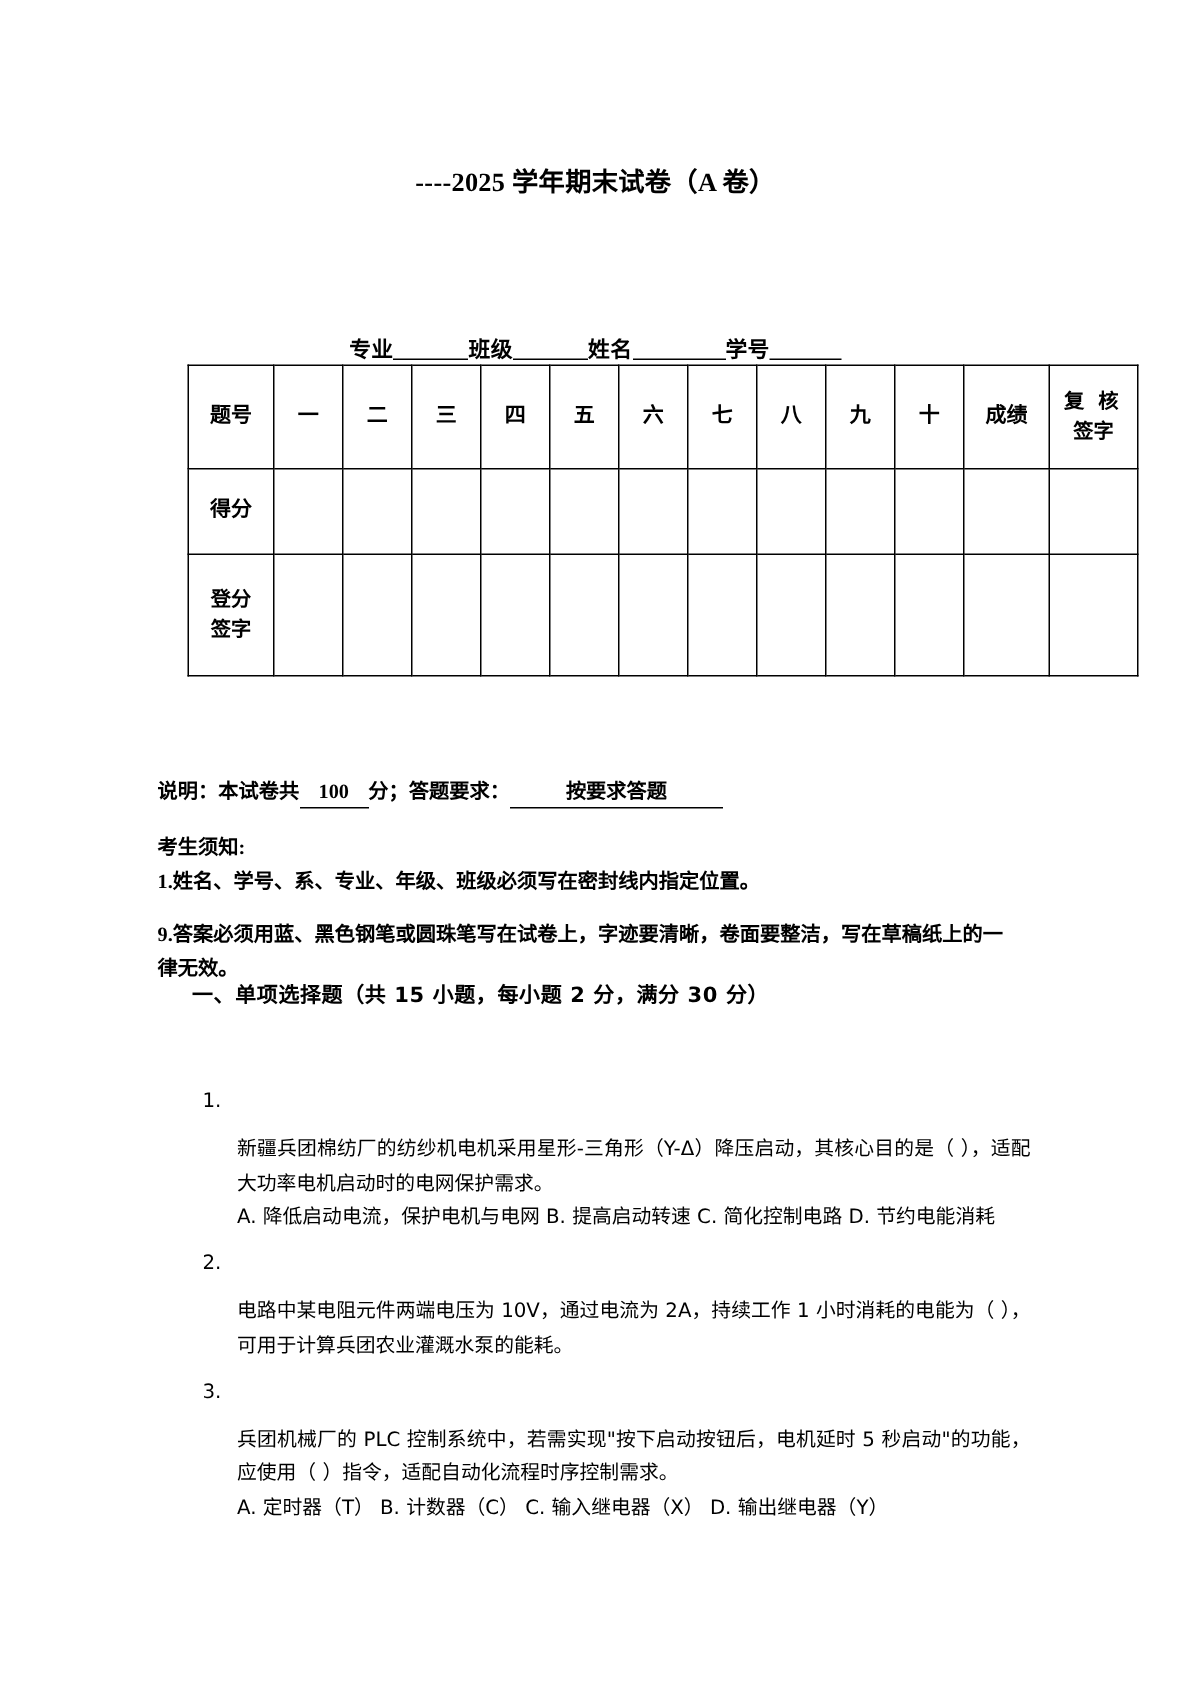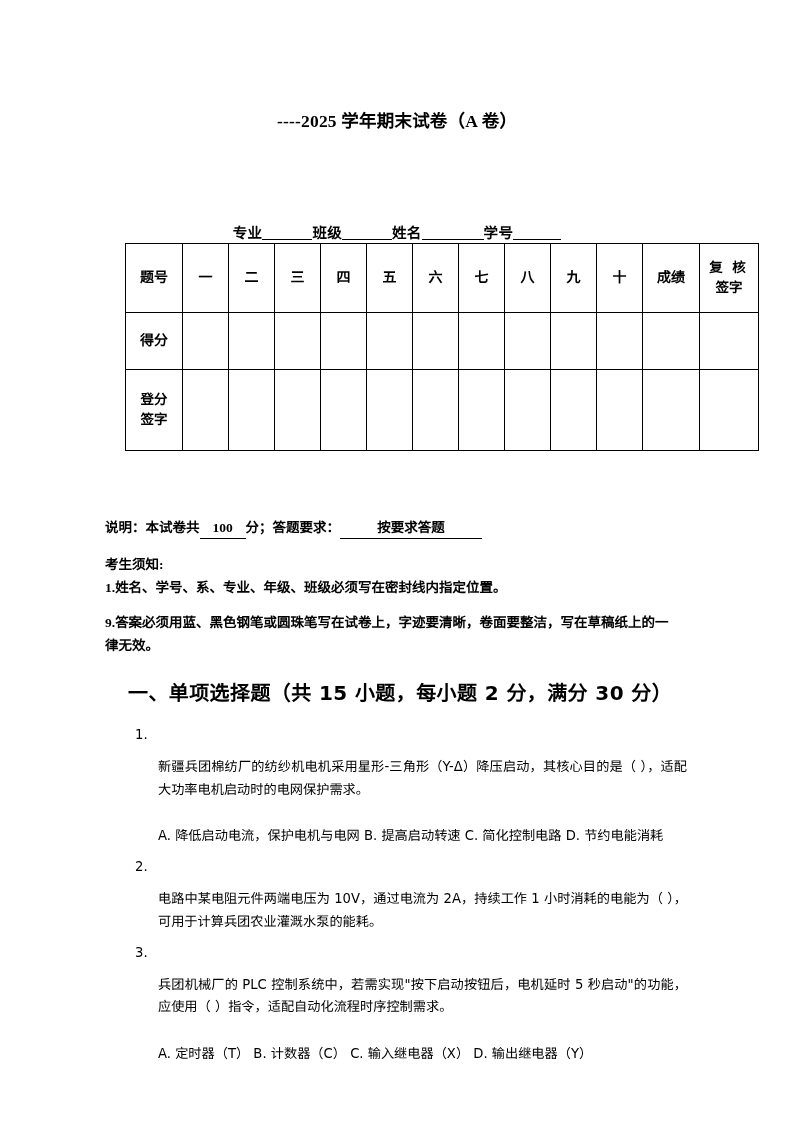--- a/index.html
+++ b/index.html
@@ -121,23 +121,23 @@
   }
   .fill-score { width: 46px; }
   .fill-req   { width: 142px; text-align: center; }
   .notice .heading { }
   .notice .note { margin-bottom: 12px; line-height: 1.72; }
 
   
   .section-heading {
     position: absolute;
     left: 128px;
-    top: 677px;
+    top: 652px;
     font-family: "DejaVu Sans", "Liberation Sans", sans-serif;
-    font-size: 20px;
+    font-size: 14px;
     font-weight: bold;
     letter-spacing: 0.4px;
     white-space: nowrap;
   }
 
   
   .questions {
     position: absolute;
     left: 135px;
     top: 724px;
@@ -156,21 +156,21 @@
     flex: 0 0 23px;
     text-align: left;
   }
   .q-text {
     flex: 1 1 auto;
     text-align: justify;
     margin-top: 32px;
   }
   .q-options {
     margin-left: 23px;
-    margin-top: 24px;
+    margin-top: 0;
     text-align: justify;
   }
   .q-options .opt { white-space: normal; }
 </style>
 </head>
 <body>
 
 <div class="page">
 
   <div class="title-block">

